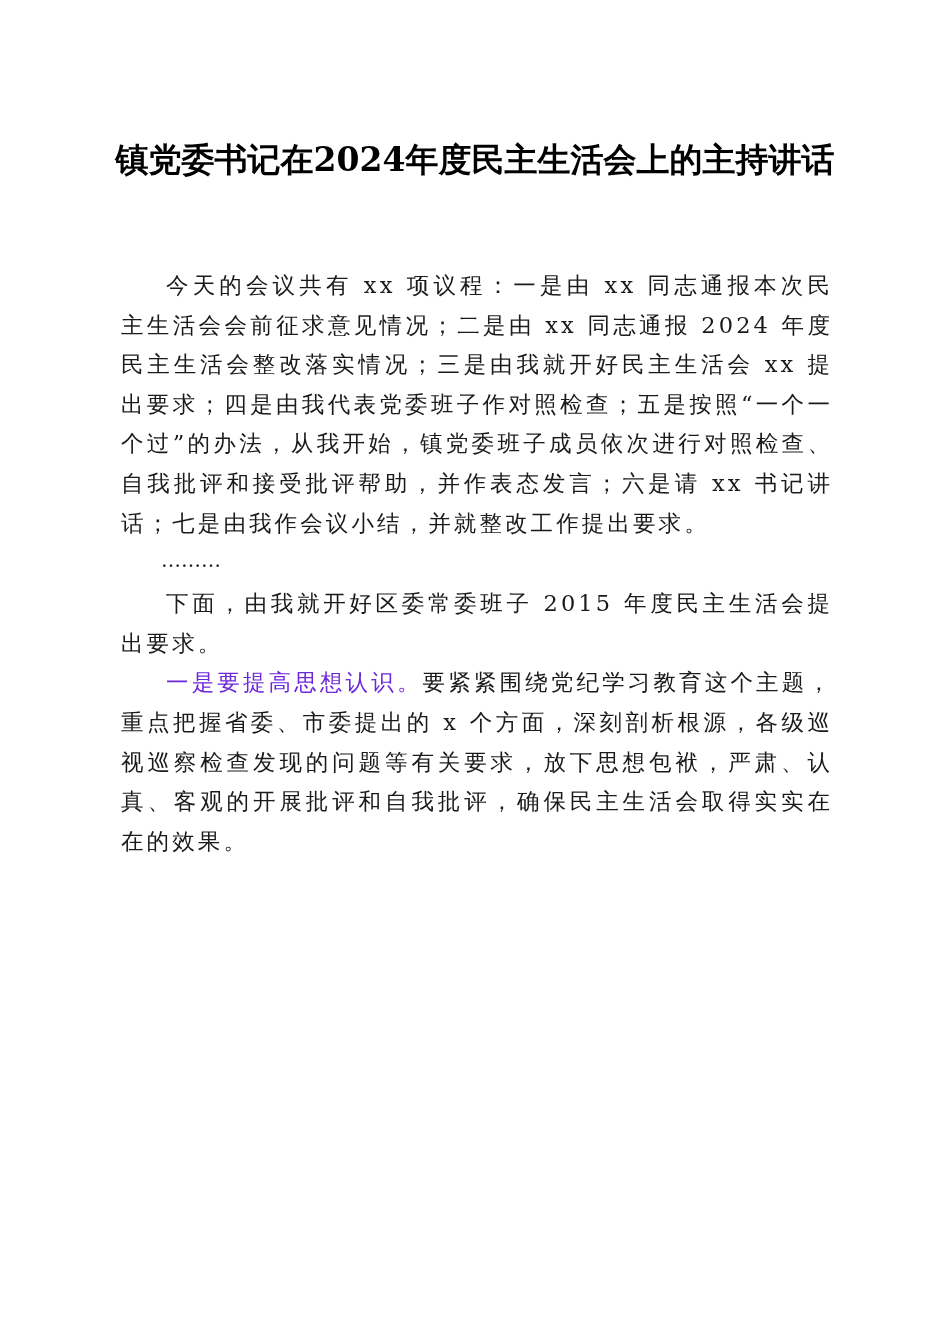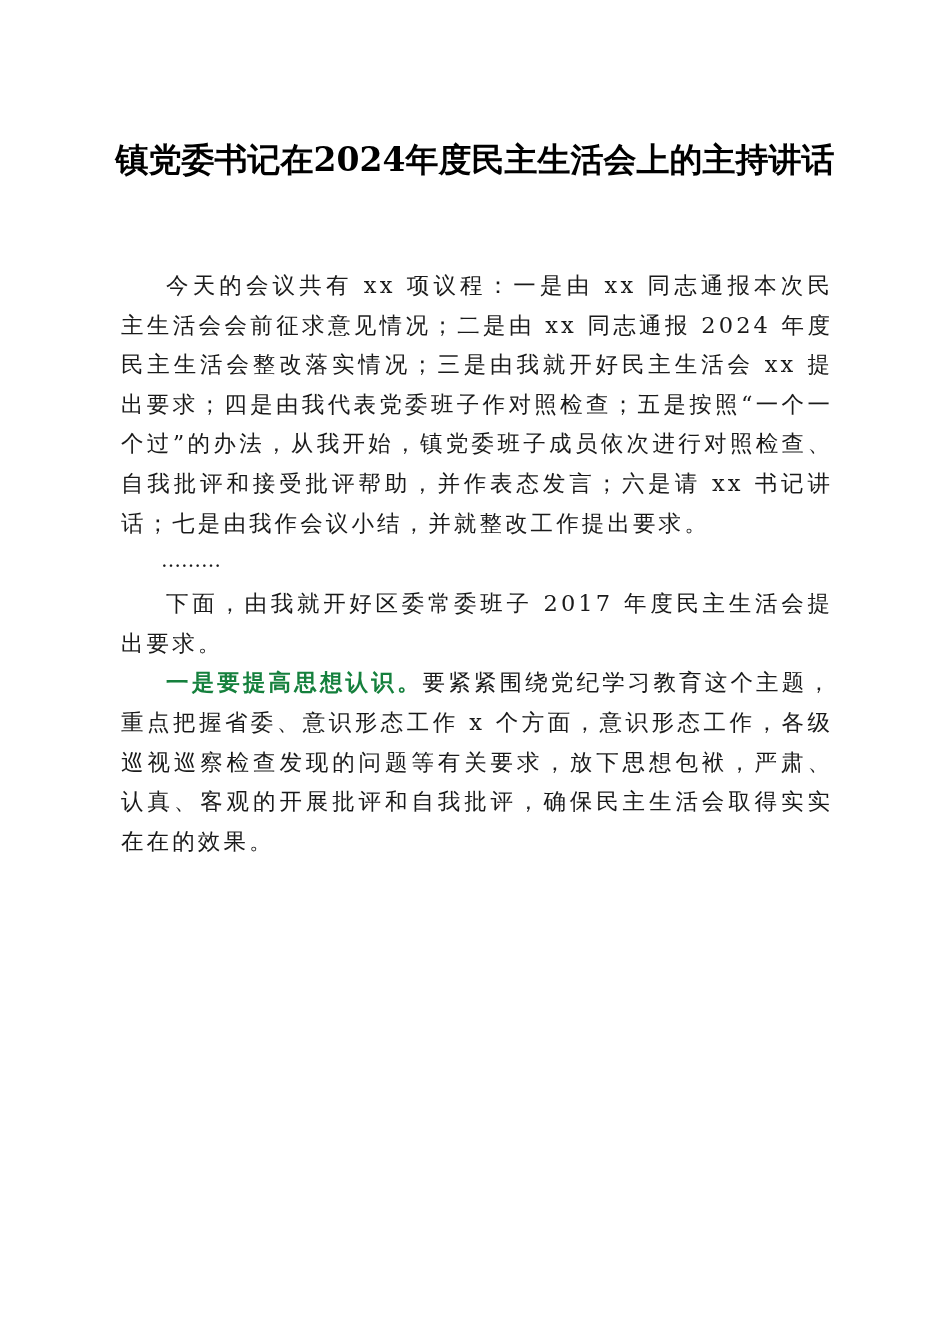--- a/index.html
+++ b/index.html
@@ -54,29 +54,29 @@
     .body-text p.ellipsis {
       letter-spacing: 0;
       line-height: 35px;
       height: 35px;
       font-size: 20px;
     }
     .body-text p.spaced {
       margin-top: 6px;
     }
     .lead {
-      font-weight: bold;
-      color: #15803d;
+      font-weight: normal;
+      color: #6d28d9;
     }
   </style>
 </head>
 <body>
 
 <div class="page">
   <div class="title">镇党委书记在2024年度民主生活会上的主持讲话</div>
 
   <div class="body-text">
     <p>今天的会议共有 xx 项议程：一是由 xx 同志通报本次民主生活会会前征求意见情况；二是由 xx 同志通报 2024 年度民主生活会整改落实情况；三是由我就开好民主生活会 xx 提出要求；四是由我代表党委班子作对照检查；五是按照“一个一个过”的办法，从我开始，镇党委班子成员依次进行对照检查、自我批评和接受批评帮助，并作表态发言；六是请 xx 书记讲话；七是由我作会议小结，并就整改工作提出要求。</p>
     <p class="ellipsis">………</p>
-    <p class="spaced">下面，由我就开好区委常委班子 2017 年度民主生活会提出要求。</p>
-    <p><span class="lead">一是要提高思想认识。</span><span>要紧紧围绕党纪学习教育这个主题，重点把握省委、意识形态工作 x 个方面，意识形态工作，各级巡视巡察检查发现的问题等有关要求，放下思想包袱，严肃、认真、客观的开展批评和自我批评，确保民主生活会取得实实在在的效果。</span></p>
+    <p class="spaced">下面，由我就开好区委常委班子 2015 年度民主生活会提出要求。</p>
+    <p><span class="lead">一是要提高思想认识。</span><span>要紧紧围绕党纪学习教育这个主题，重点把握省委、市委提出的 x 个方面，深刻剖析根源，各级巡视巡察检查发现的问题等有关要求，放下思想包袱，严肃、认真、客观的开展批评和自我批评，确保民主生活会取得实实在在的效果。</span></p>
   </div>
 </div>
 
 </body></html>

